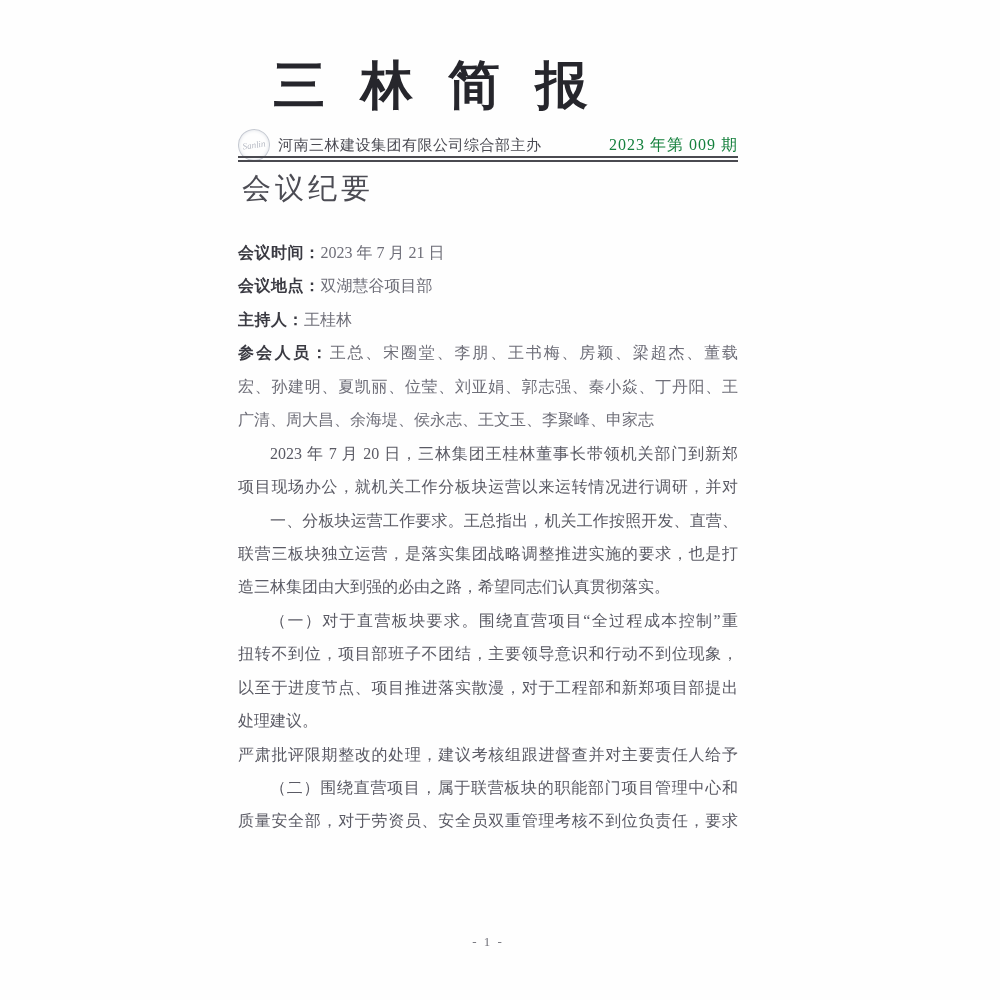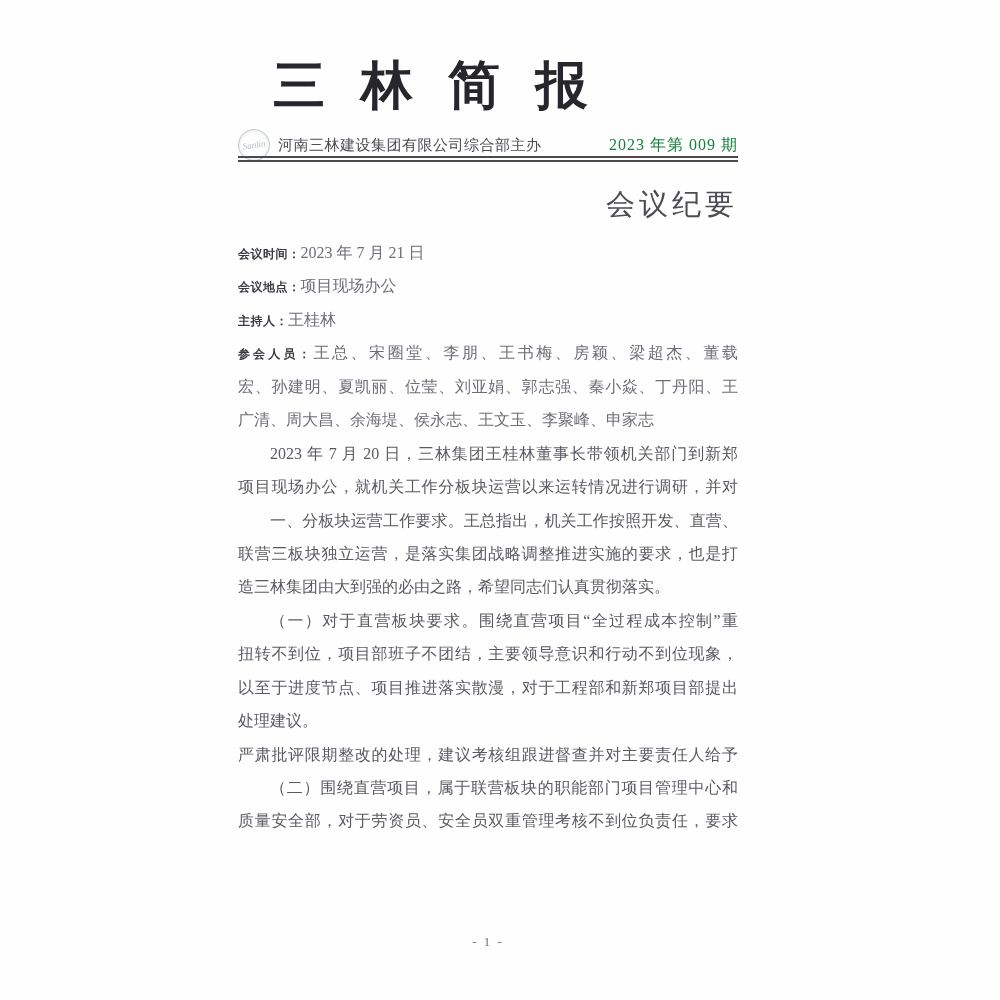--- a/index.html
+++ b/index.html
@@ -34,41 +34,41 @@
   }
   .publisher{font-size:15px;color:#4a4a52;letter-spacing:0.5px;}
   .issue{font-size:16px;color:#15803d;letter-spacing:1px;}
   .double-rule{
     position:absolute;left:0;top:156px;width:500px;height:2px;
     border-top:2.5px solid #4a4a50;border-bottom:2px solid #4a4a50;
   }
 
   
   .doc-heading{
-    position:absolute;left:0;top:186px;width:500px;
-    text-align:right;font-size:29px;line-height:36px;color:#4c4c54;
+    position:absolute;left:0;top:170px;width:500px;
+    text-align:left;font-size:29px;line-height:36px;color:#4c4c54;
     letter-spacing:4px;padding-left:4px;box-sizing:border-box;
   }
 
   
   .body-stack{
     position:absolute;left:0;top:236px;width:500px;
     font-size:16px;
   }
   .bl{
     height:33.45px;line-height:33.45px;
     text-align:justify;color:#5a5a64;
     white-space:nowrap;
   }
   .bl.j{text-align-last:justify;white-space:normal;}
   .bl.ind{text-indent:2em;}
   .lbl{
     font-weight:700;color:#3a3a42;
     font-family:"Liberation Sans","DejaVu Sans",sans-serif;
-    font-size:12px;letter-spacing:0.5px;
+    font-size:16px;letter-spacing:0.5px;
   }
   .val{color:#6e6e78;}
 
   
   .footer{
     position:absolute;left:238px;top:934px;width:500px;
     text-align:center;font-size:13px;color:#74747c;letter-spacing:2px;
   }
 </style>
 </head>
@@ -88,21 +88,21 @@
     </div>
 
     <div class="double-rule"></div>
 
     <div class="doc-heading">会议纪要</div>
 
     <div class="body-stack">
 
       <div class="bl"><span class="lbl">会议时间：</span><span class="val">2023 年 7 月 21 日</span></div>
 
-      <div class="bl"><span class="lbl">会议地点：</span><span class="val">项目现场办公</span></div>
+      <div class="bl"><span class="lbl">会议地点：</span><span class="val">双湖慧谷项目部</span></div>
 
       <div class="bl"><span class="lbl">主持人：</span><span class="val">王桂林</span></div>
 
       <div class="bl j"><span class="lbl">参会人员：</span><span class="val">王总、宋圈堂、李朋、王书梅、房颖、梁超杰、董载</span></div>
       <div class="bl j val">宏、孙建明、夏凯丽、位莹、刘亚娟、郭志强、秦小焱、丁丹阳、王</div>
       <div class="bl val">广清、周大昌、余海堤、侯永志、王文玉、李聚峰、申家志</div>
 
       <div class="bl j ind">2023 年 7 月 20 日，三林集团王桂林董事长带领机关部门到新郑</div>
       <div class="bl j">项目现场办公，就机关工作分板块运营以来运转情况进行调研，并对</div>
 

